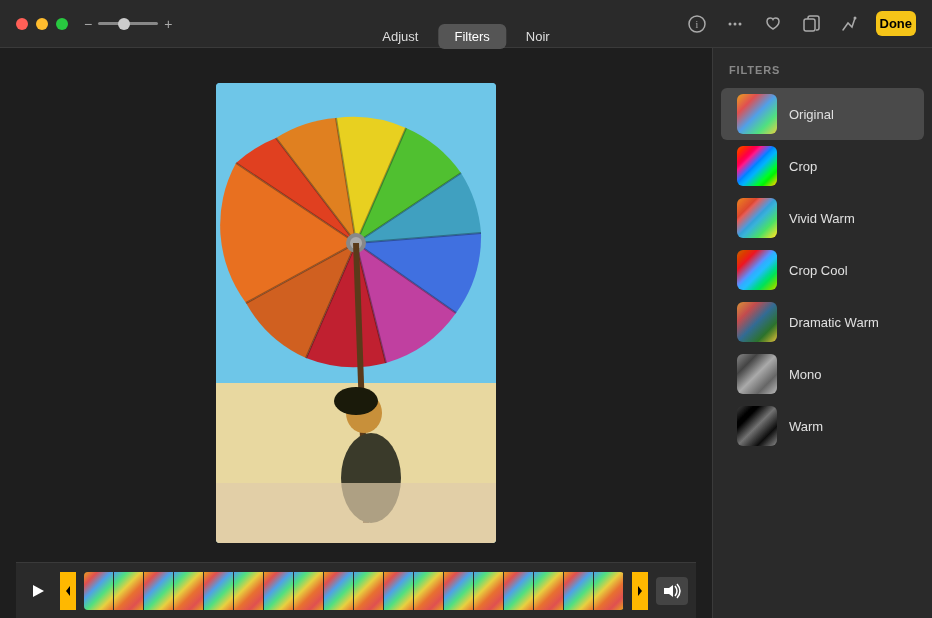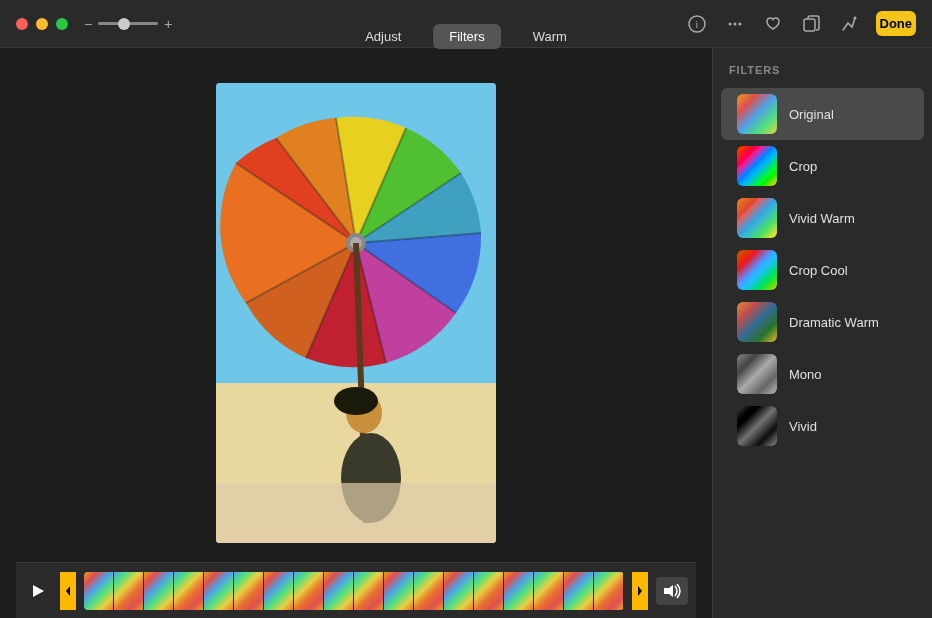--- a/index.html
+++ b/index.html
@@ -70,21 +70,21 @@
       position: absolute;
       top: -4.5px;
       left: 20px;
     }
 
     .toolbar-center {
       position: absolute;
       left: 50%;
       transform: translateX(-50%);
       display: flex;
-      gap: 16px;
+      gap: 4px;
       margin-top: 25px;
     }
 
     .toolbar-btn {
       padding: 5px 16px;
       border-radius: 6px;
       font-size: 13px;
       cursor: pointer;
       color: #ddd;
       background: transparent;
@@ -369,21 +369,21 @@
     <span class="zoom-minus">−</span>
     <div class="slider-track">
       <div class="slider-thumb"></div>
     </div>
     <span class="zoom-plus">+</span>
   </div>
 
   <div class="toolbar-center">
     <button class="toolbar-btn">Adjust</button>
     <button class="toolbar-btn active">Filters</button>
-    <button class="toolbar-btn">Warm</button>
+    <button class="toolbar-btn">Noir</button>
   </div>
 
   <div class="toolbar-right">
     <div class="icon-btn">
       <svg width="18" height="18" viewBox="0 0 18 18" fill="none">
         <circle cx="9" cy="9" r="8" stroke="#aaa" stroke-width="1.5"></circle>
         <text x="9" y="13" text-anchor="middle" fill="#aaa" font-size="10" font-family="serif">i</text>
       </svg>
     </div>
     <div class="icon-btn">
@@ -573,16 +573,16 @@
         <div class="filter-thumb-img thumb-mono"></div>
       </div>
       <span class="filter-name">Mono</span>
     </div>
 
 
     <div class="filter-item">
       <div class="filter-thumb">
         <div class="filter-thumb-img thumb-noir"></div>
       </div>
-      <span class="filter-name">Vivid</span>
+      <span class="filter-name">Warm</span>
     </div>
   </div>
 </div>
 
 </body></html>

